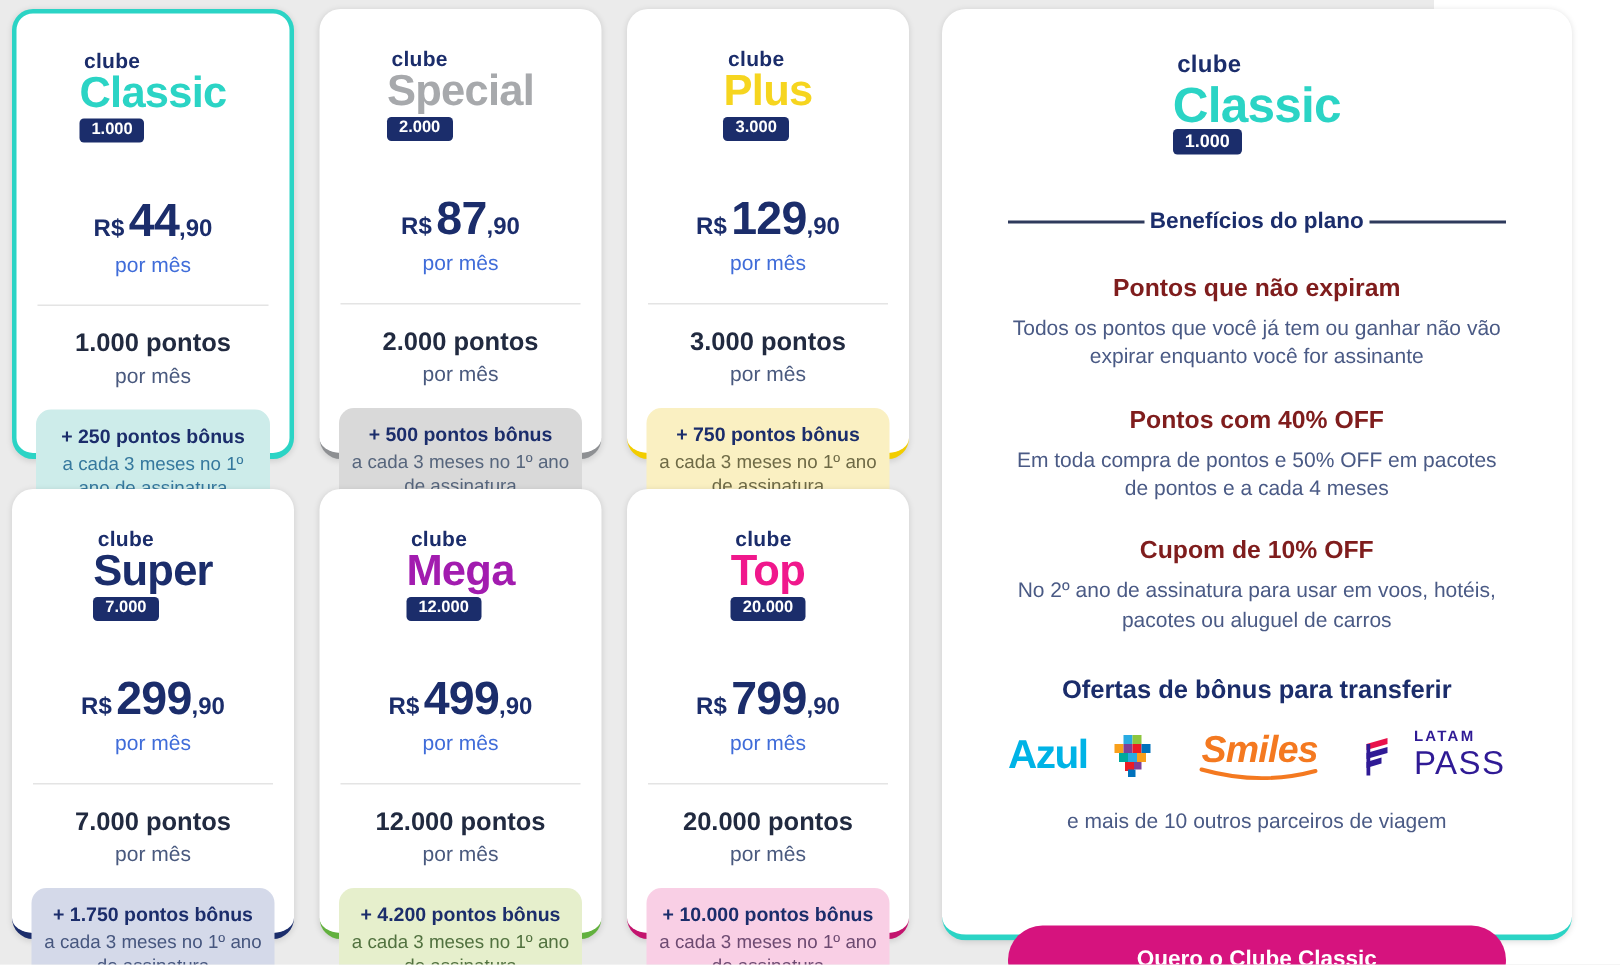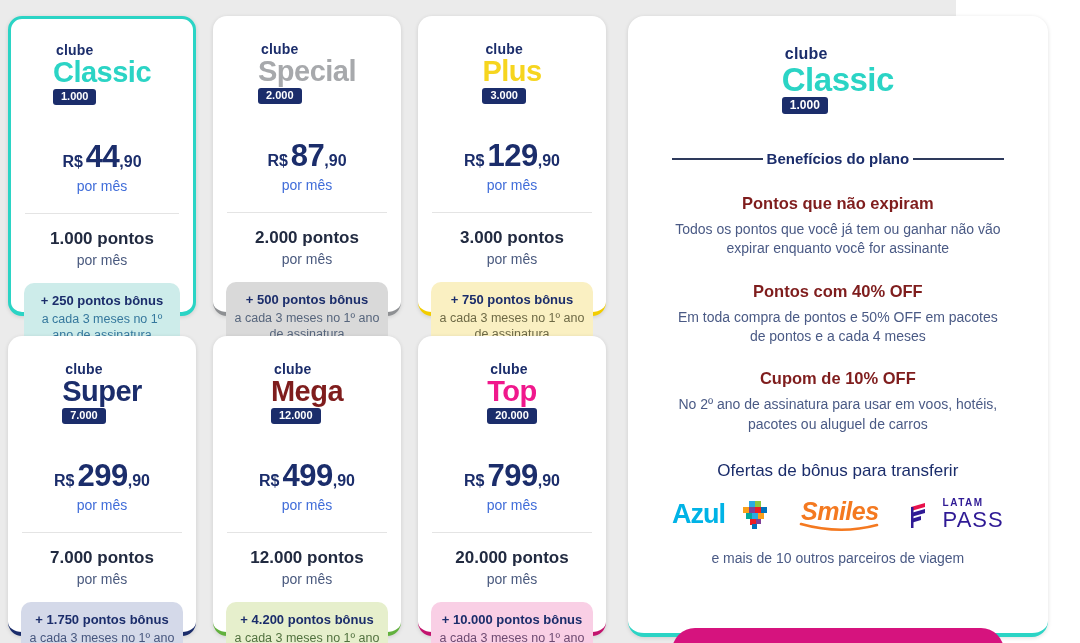--- a/index.html
+++ b/index.html
@@ -1,17 +1,17 @@
 <!DOCTYPE html>
 <html><head>
 <meta charset="utf-8">
 <style>
   * { margin:0; padding:0; box-sizing:border-box; }
   body { font-family:"Liberation Sans","DejaVu Sans",sans-serif; }
-  .page { width:956px; height:643px; background:#ebebeb; display:flex; padding:16px 8px; gap:22px; }
+  .page { width:956px; height:643px; background:#ebebeb; display:flex; padding:6px 8px; gap:22px; }
 
   
   .plans-grid { width:598px; display:grid; grid-template-columns:repeat(3,188px); gap:20px 17px; align-content:start; }
   .card { width:188px; height:300px; background:#fff; border-radius:14px; text-align:center;
           padding-top:26px; box-shadow:0 1px 4px rgba(0,0,0,.13); border-bottom:4px solid #999; cursor:pointer; }
   .card.selected { border:3px solid #2bd4c5; border-bottom-width:4px; padding-top:24px; }
 
   .logo { display:inline-block; text-align:left; line-height:1; }
   .logo .brand { display:block; font-size:14px; font-weight:700; color:#1b2d6b; padding-left:3px; letter-spacing:.2px; }
   .logo .name  { display:block; font-size:29px; font-weight:800; letter-spacing:-.5px; margin-top:1px; }
@@ -32,39 +32,39 @@
 
   .bonus-box { margin:15px 13px 0; border-radius:10px; padding:10px 6px 12px; line-height:1.3; }
   .bonus-title { font-size:13px; font-weight:700; color:#1b2d6b; }
   .bonus-note  { font-size:12.5px; color:#44608a; margin-top:1px; }
 
   
   .c-classic { border-bottom-color:#2bd4c5; } .c-classic .logo .name { color:#2bd4c5; } .c-classic .bonus-box { background:#cdecea; } .c-classic .bonus-note{color:#35789d;}
   .c-special { border-bottom-color:#8e9093; } .c-special .logo .name { color:#a7a9ac; } .c-special .bonus-box { background:#d9d9d9; } .c-special .bonus-note{color:#56657c;}
   .c-plus    { border-bottom-color:#f2cd00; } .c-plus .logo .name    { color:#f6d51f; } .c-plus .bonus-box    { background:#faf0c2; } .c-plus .bonus-note{color:#6e6a46;}
   .c-super   { border-bottom-color:#1b2d6b; } .c-super .logo .name   { color:#1b2d6b; } .c-super .bonus-box   { background:#d4d9e9; } .c-super .bonus-note{color:#46567e;}
-  .c-mega    { border-bottom-color:#62b13e; } .c-mega .logo .name    { color:#7f1d1d; } .c-mega .bonus-box    { background:#e6efcc; } .c-mega .bonus-note{color:#51713f;}
+  .c-mega    { border-bottom-color:#62b13e; } .c-mega .logo .name    { color:#a21caf; } .c-mega .bonus-box    { background:#e6efcc; } .c-mega .bonus-note{color:#51713f;}
   .c-top     { border-bottom-color:#c3146e; } .c-top .logo .name     { color:#f0188c; } .c-top .bonus-box     { background:#f9cfe5; } .c-top .bonus-note{color:#6d4a71;}
 
   
   .panel { flex:1; height:621px; background:#fff; border-radius:16px; border-bottom:4px solid #2bd4c5;
            box-shadow:0 1px 4px rgba(0,0,0,.13); padding:30px 44px 22px; text-align:center; }
   .panel .logo .brand { font-size:16px; }
   .panel .logo .name  { font-size:33px; color:#2bd4c5; }
   .panel .plan-badge  { font-size:12px; }
 
   .benefits-divider { display:flex; align-items:center; gap:4px; margin:36px 0 27px; }
   .benefits-divider .line { flex:1; height:2px; background:#2e3a5c; }
   .benefits-title { font-size:15px; font-weight:700; color:#1b2d6b; white-space:nowrap; }
 
   .benefit-section { margin-bottom:23px; }
   .sec-title { font-size:16.5px; font-weight:800; color:#7f1d1d; margin-bottom:7px; }
   .sec-body  { font-size:14px; color:#4a5a85; line-height:1.38; }
 
-  .transfer-title { font-size:17px; font-weight:400; color:#1b2d6b; margin:27px 0 14px; }
+  .transfer-title { font-size:17px; font-weight:700; color:#1b2d6b; margin:27px 0 14px; }
 
   .partners { display:flex; justify-content:center; align-items:center; gap:30px; height:40px; }
   .partner { display:flex; align-items:center; gap:16px;text-align:right; }
   .azul-text { font-size:27px; font-weight:800; color:#00b3e6; letter-spacing:-1px; }
   .smiles-wrap { display:inline-block; position:relative; padding-bottom:6px; }
   .smiles-text { font-size:25px; font-weight:700; font-style:italic; color:#f47920; letter-spacing:-.5px; }
   .smiles-swoosh { position:absolute; left:-2px; bottom:0; }
   .latam-col { display:flex; flex-direction:column; align-items:flex-start; line-height:1; }
   .latam-top { font-size:10px; font-weight:800; color:#2f1a95; letter-spacing:1.5px; }
   .latam-bottom { font-size:22px; font-weight:400; color:#2f1a95; letter-spacing:1px; margin-top:1px; }

